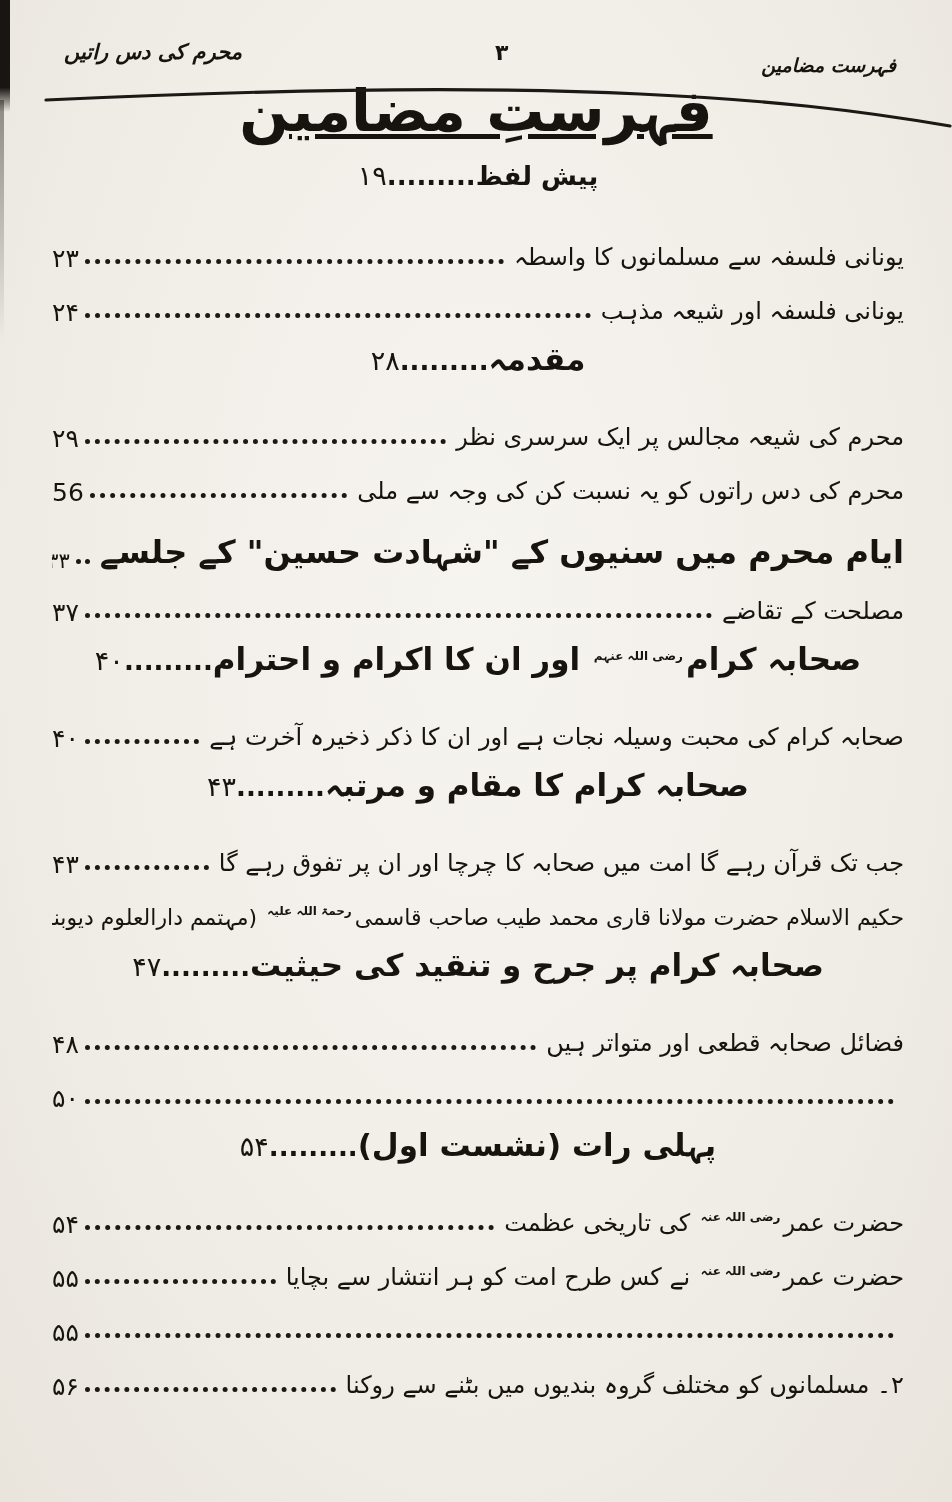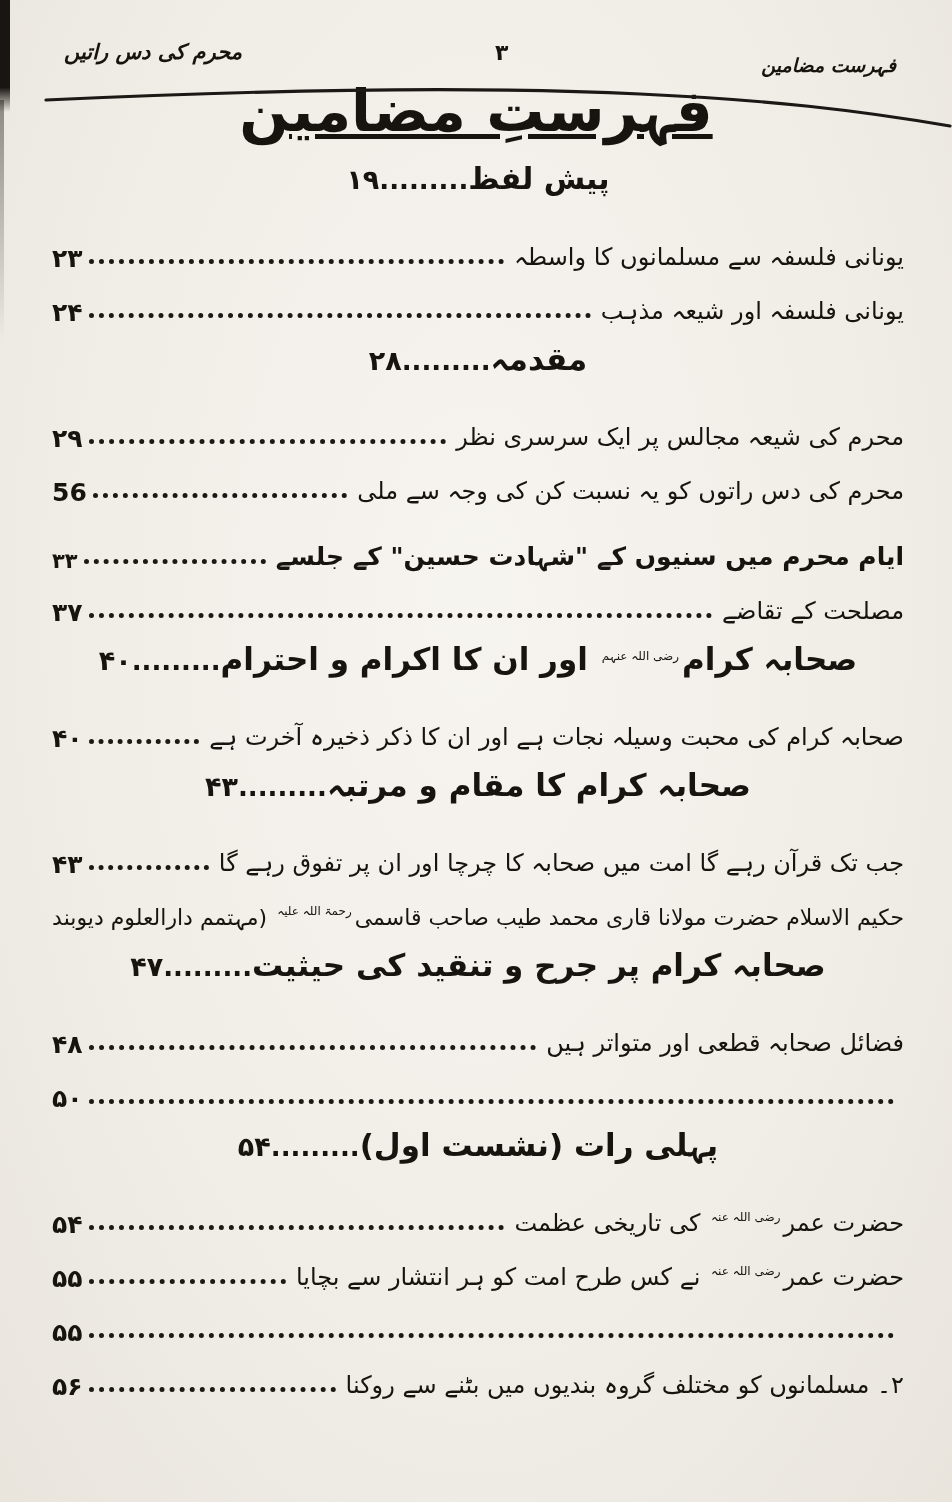--- a/index.html
+++ b/index.html
@@ -76,56 +76,56 @@
     padding-bottom: 4px;
   }
   .row .leader {
     flex: 1 1 auto;
     min-width: 14px;
     border-bottom: 5px dotted #1c1914;
     margin: 0 10px 12px 6px;
   }
   .row .pnum {
     font-size: 25px;
-    font-weight: bold;
+    font-weight: normal;
     padding-bottom: 3px;
   }
   
   .row.heading, .row.sub-title {
     display: block;
     text-align: center;
     min-height: 62px;
     padding-top: 10px;
   }
   .row.heading .etext, .row.sub-title .etext {
     font-size: 31px;
     font-weight: bold;
     white-space: normal;
   }
-  .row.sub-title .etext { font-size: 30px; }
+  .row.sub-title .etext { font-size: 26px; }
   .row.heading .dots, .row.sub-title .dots {
     font-size: 26px;
     font-weight: bold;
     letter-spacing: 2px;
   }
   .row.heading .pnum, .row.sub-title .pnum { font-size: 27px; }
   
   .row.heading-wide { min-height: 60px; padding-top: 6px; }
   .row.heading-wide .etext {
-    font-size: 25px;
+    font-size: 32px;
     font-weight: bold;
   }
   .row.heading-wide .pnum { font-size: 21px; }
   
   .row.plain { justify-content: space-between; }
   .row.plain .etext { font-size: 22px; }
   .honorific {
     display: inline-block;
     font-size: 12px;
-    font-weight: normal;
+    font-weight: bold;
     vertical-align: 10px;
     margin: 0 3px;
     white-space: nowrap;
   }
 </style>
 </head>
 <body>
 
 <div class="page">
   <div class="scan-strip"></div>

